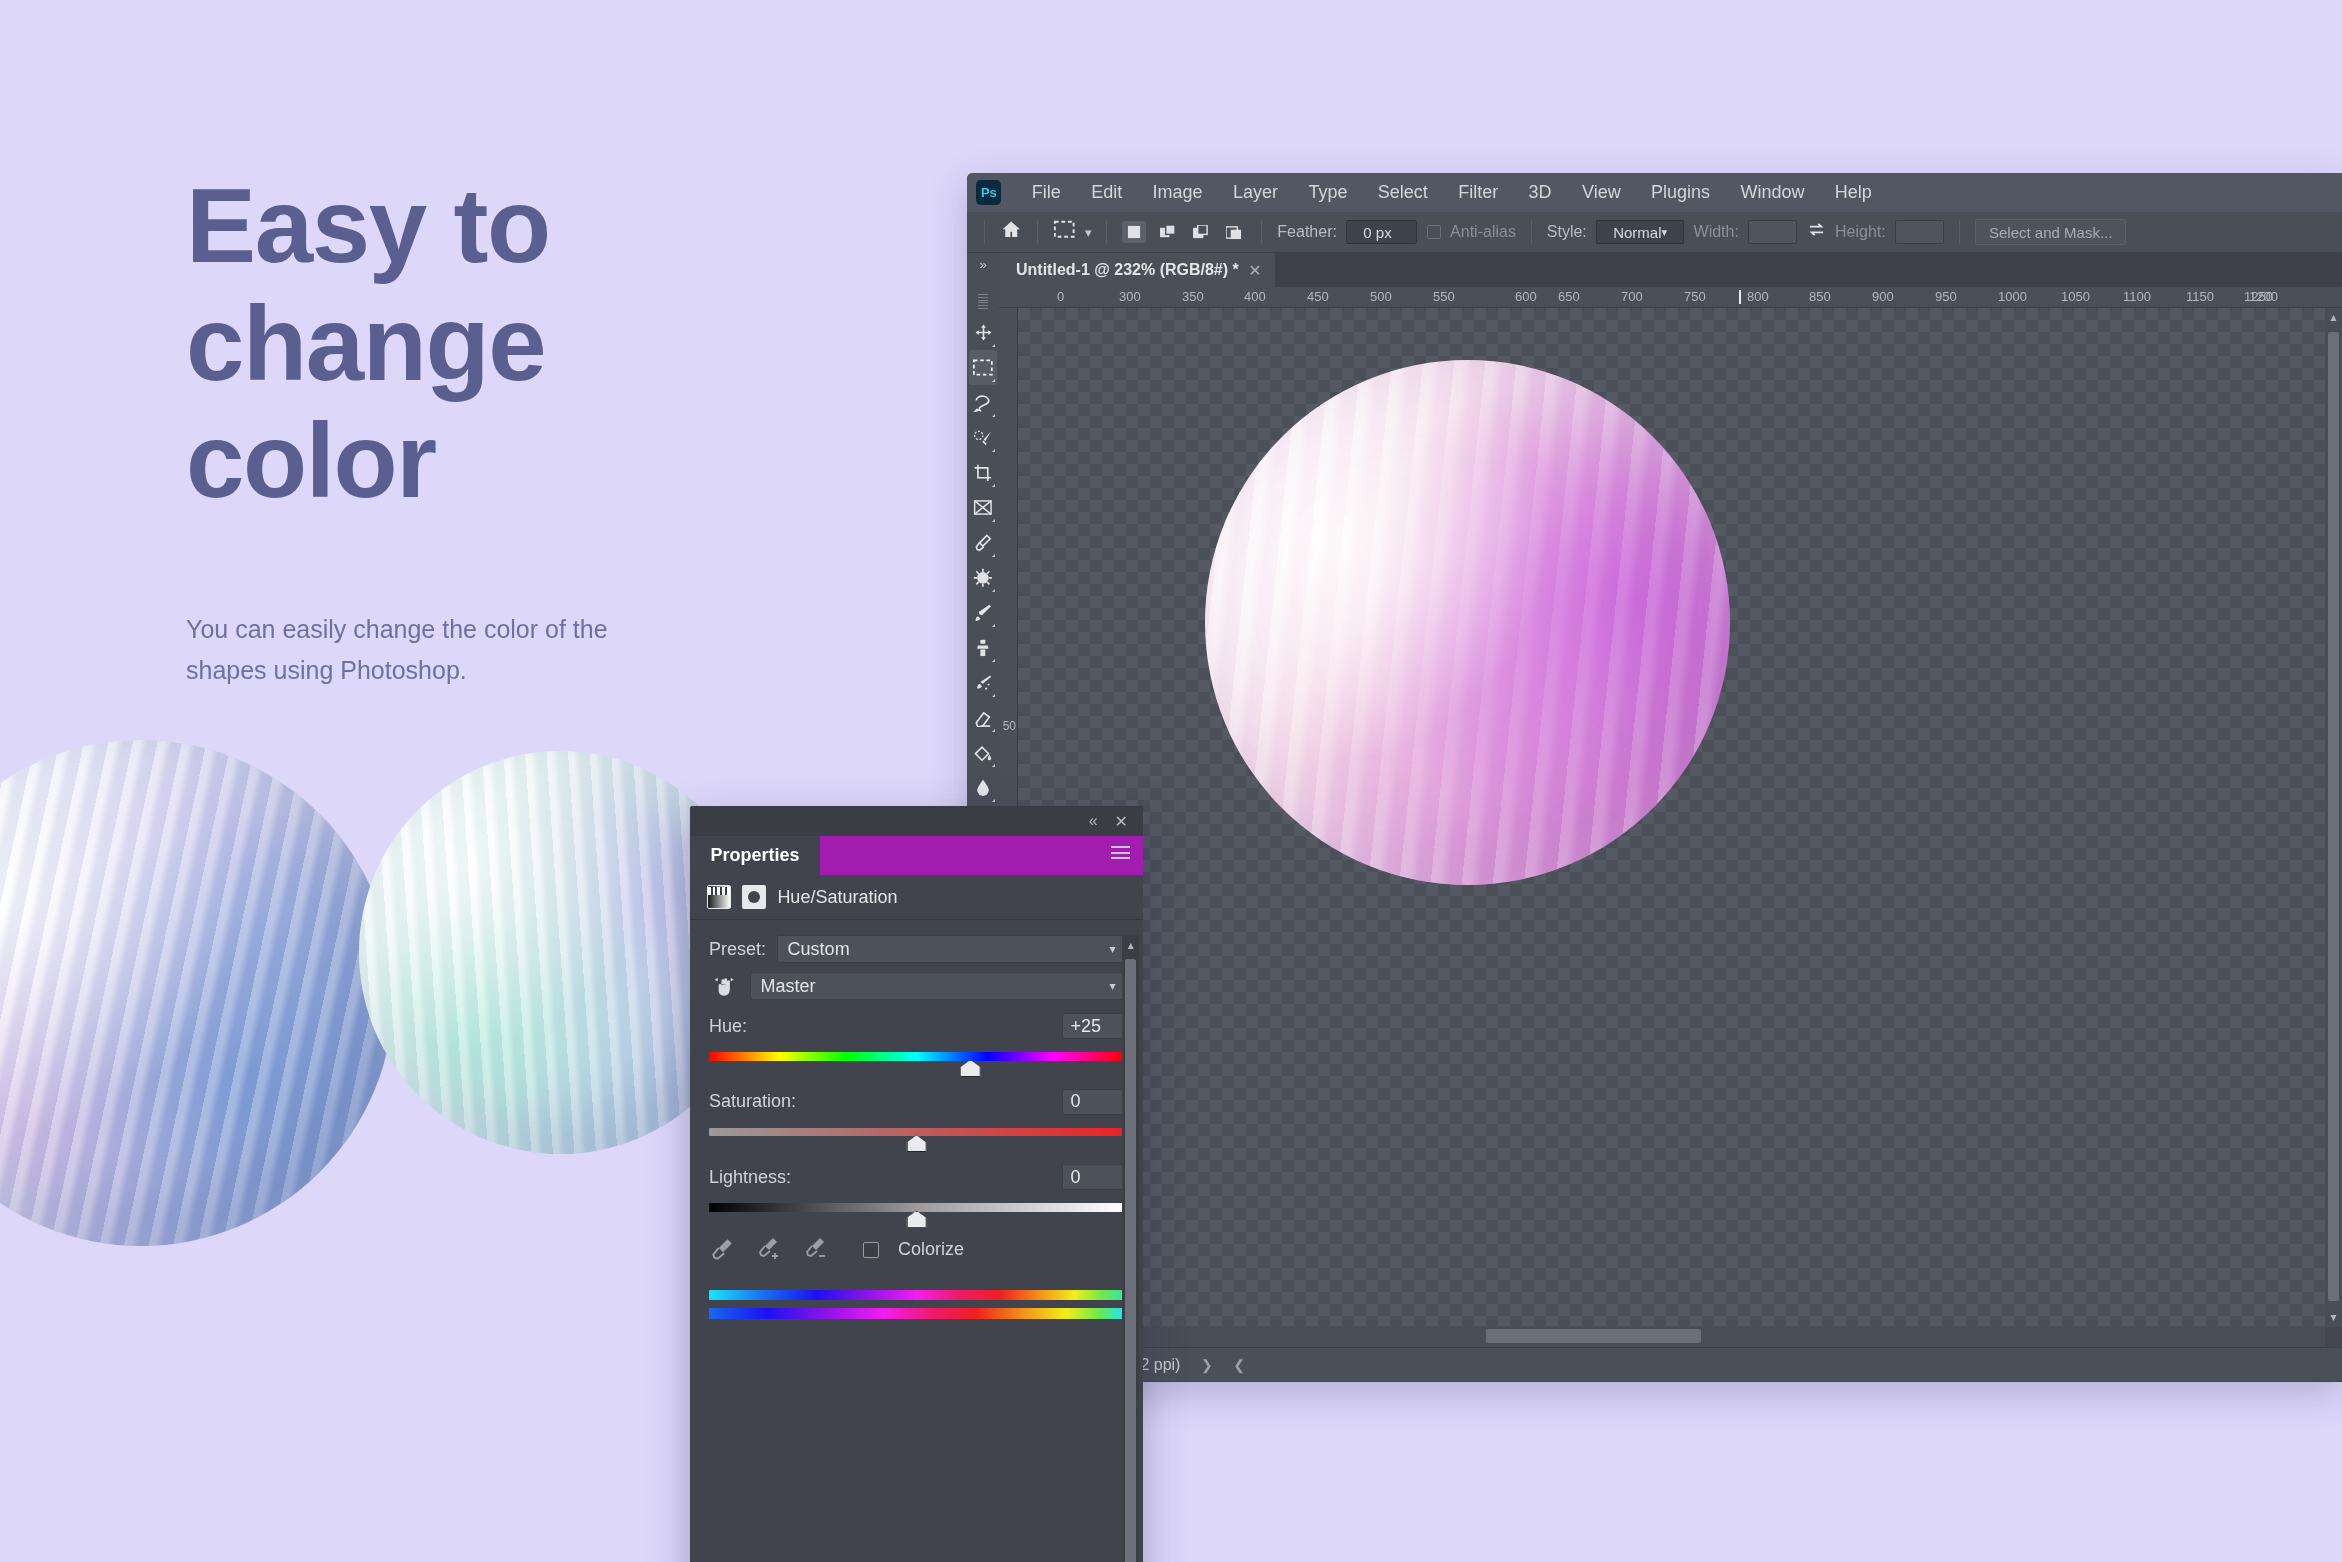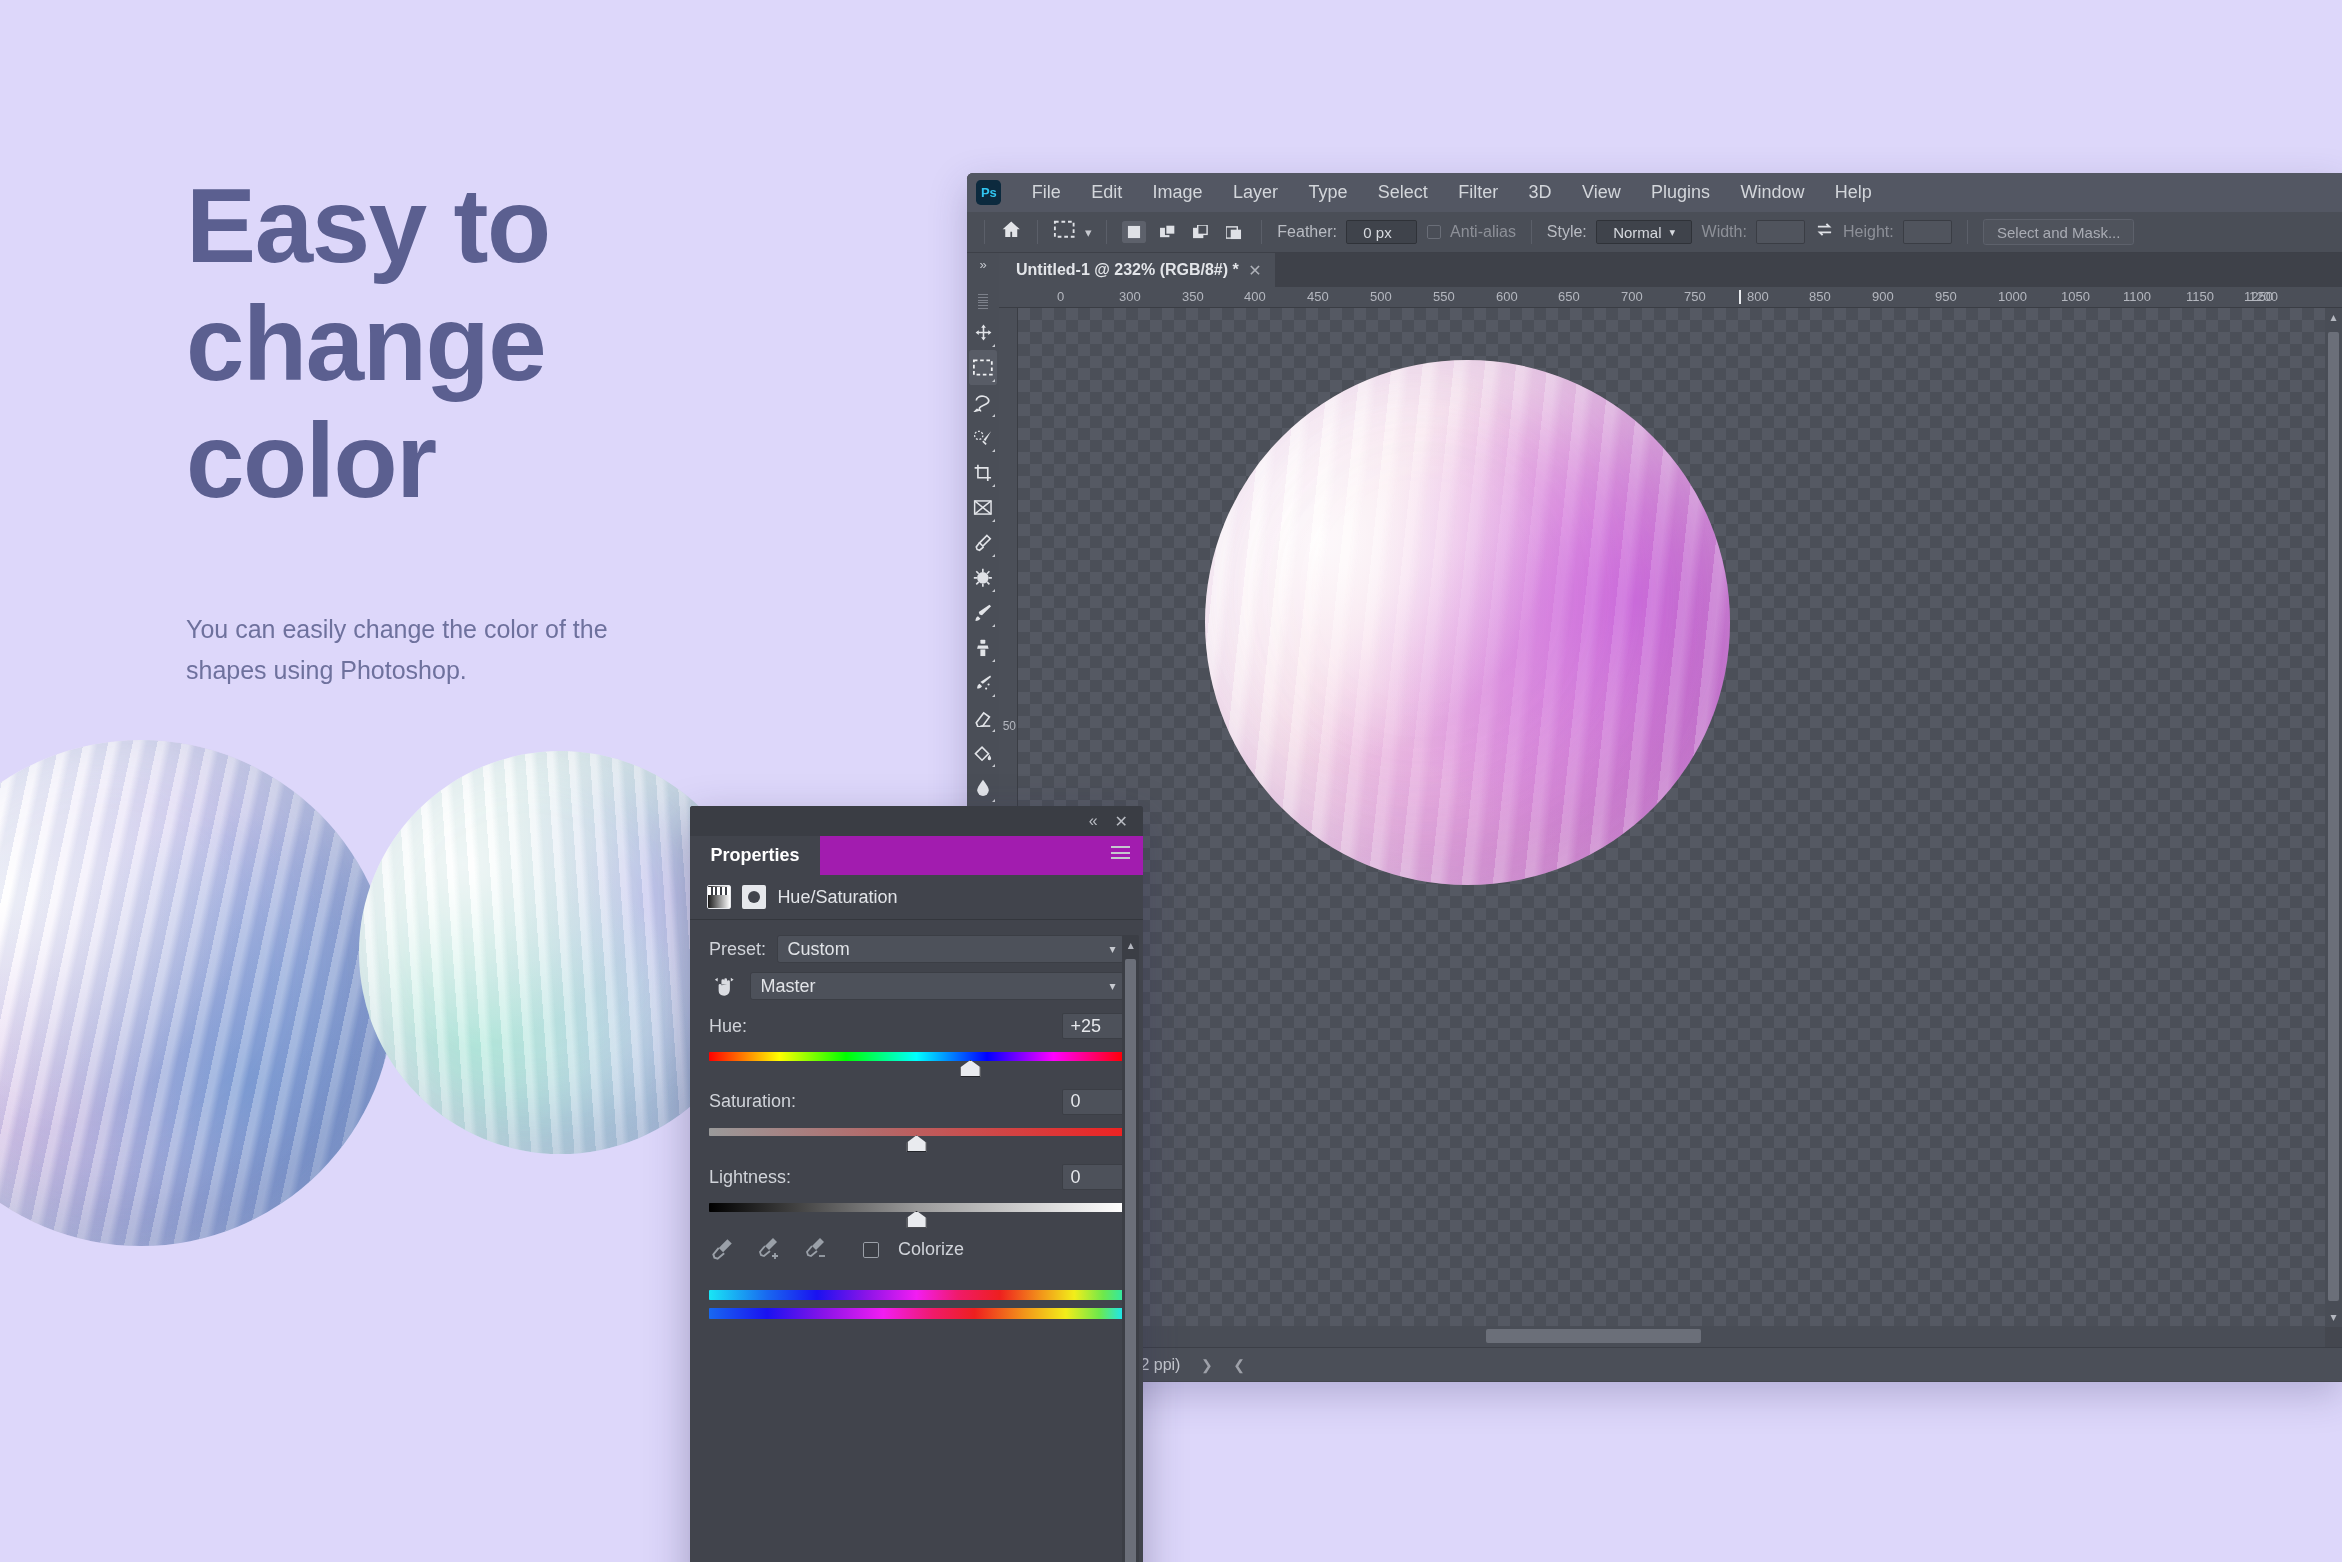--- a/index.html
+++ b/index.html
@@ -104,21 +104,21 @@
     display: flex; align-items: center; padding: 0 11.2px; gap: 9.4px;
     border-bottom: 0.9px solid #3d4048;
   }
   .opt-sep { width: 0.9px; height: 24px; background: #5b5f69; margin: 0 5.6px; }
   .opt-label { font-size: 16px; color: #b9bcc3; }
   .opt-field {
     background: #3f434b; border: 0.9px solid #2f3238; border-radius: 1.9px;
     height: 24px; min-width: 52px; color: #d6d9de; font-size: 15px;
     display: flex; align-items: center; padding: 0 16px;
   }
-  .opt-field.wide { min-width: 86px; justify-content: flex-start; gap: 8px; }
+  .opt-field.wide { min-width: 86px; justify-content: flex-start; }
   .opt-field.empty { min-width: 49px; background: #50545d; border-color: #3a3d44; }
   .opt-btn {
     background: #4f535c; border: 0.9px solid #5d616b; border-radius: 2.8px;
     height: 26px; padding: 0 13px; color: #a9acb4; font-size: 15px;
     display: flex; align-items: center;
   }
   .marq-btn {
     width: 24px; height: 22.5px; display: flex; align-items: center; justify-content: center;
   }
   .marq-btn.active { background: #5d616b; border-radius: 2.8px; }
@@ -524,21 +524,21 @@
     <div id="ps-canvasarea">
 
       <div id="ruler-h">
         <span class="rtick" style="left:58px">0</span>
         <span class="rtick" style="left:120px">300</span>
         <span class="rtick" style="left:183px">350</span>
         <span class="rtick" style="left:245px">400</span>
         <span class="rtick" style="left:308px">450</span>
         <span class="rtick" style="left:371px">500</span>
         <span class="rtick" style="left:434px">550</span>
-        <span class="rtick" style="left:497px">600</span>
+        <span class="rtick" style="left:516px">600</span>
         <span class="rtick" style="left:559px">650</span>
         <span class="rtick" style="left:622px">700</span>
         <span class="rtick" style="left:685px">750</span>
         <span class="rtick" style="left:748px">800</span>
         <span class="rtick" style="left:810px">850</span>
         <span class="rtick" style="left:873px">900</span>
         <span class="rtick" style="left:936px">950</span>
         <span class="rtick" style="left:999px">1000</span>
         <span class="rtick" style="left:1062px">1050</span>
         <span class="rtick" style="left:1124px">1100</span>

